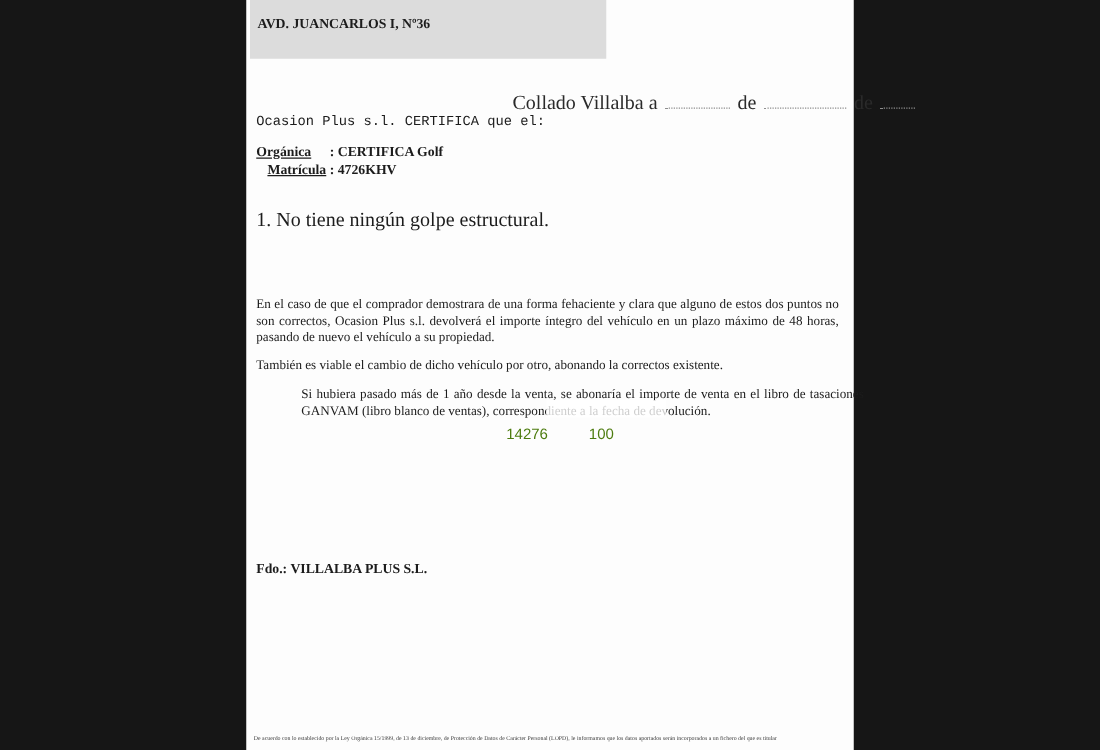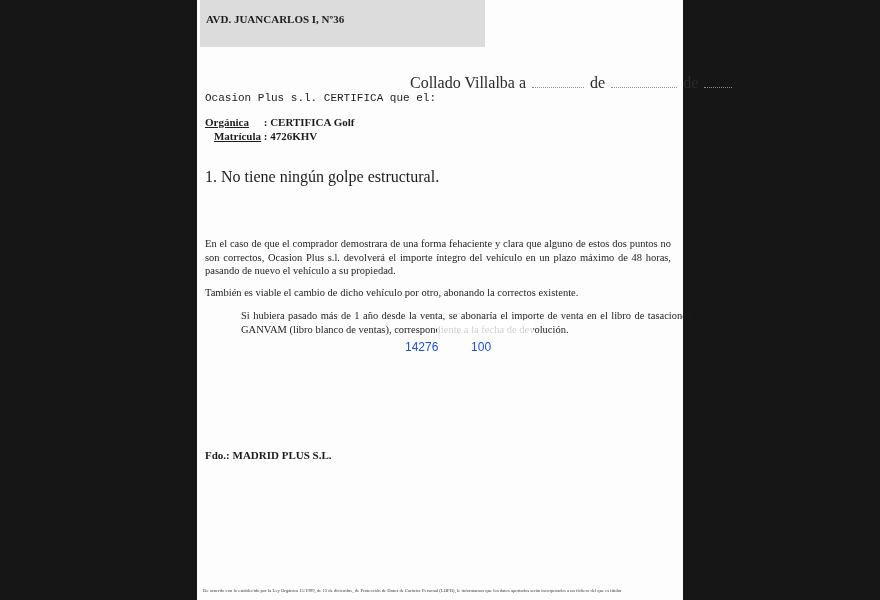--- a/index.html
+++ b/index.html
@@ -129,26 +129,26 @@
     </div>
 
     <div class="point1">1. No tiene ningún golpe estructural.</div>
 
     <div class="para para1">En el caso de que el comprador demostrara de una forma fehaciente y clara que alguno de estos dos puntos no son correctos, Ocasion Plus s.l. devolverá el importe íntegro del vehículo en un plazo máximo de 48 horas, pasando de nuevo el vehículo a su propiedad.</div>
     <div class="para para2">También es viable el cambio de dicho vehículo por otro, abonando la correctos existente.</div>
     <div class="para para3">Si hubiera pasado más de 1 año desde la venta, se abonaría el importe de venta en el libro de tasaciones GANVAM (libro blanco de ventas), correspondiente a la fecha de devolución.</div>
 
     <div class="patch"></div>
 
-    <div class="annotations" style="color: #1d4ed8;">
+    <div class="annotations" style="color: #4d7c0f;">
       <span>14276</span>
       <span class="ann-gap"></span>
       <span>100</span>
     </div>
 
-    <div class="signature">Fdo.: MADRID PLUS S.L.</div>
+    <div class="signature">Fdo.: VILLALBA PLUS S.L.</div>
 
     <div class="footer-wrap">
       <div class="footer">De acuerdo con lo establecido por la Ley Orgánica 15/1999, de 13 de diciembre, de Protección de Datos de Carácter Personal (LOPD), le informamos que los datos aportados serán incorporados a un fichero del que es titular</div>
     </div>
 
   </div>
 </div>
 
 </body></html>

